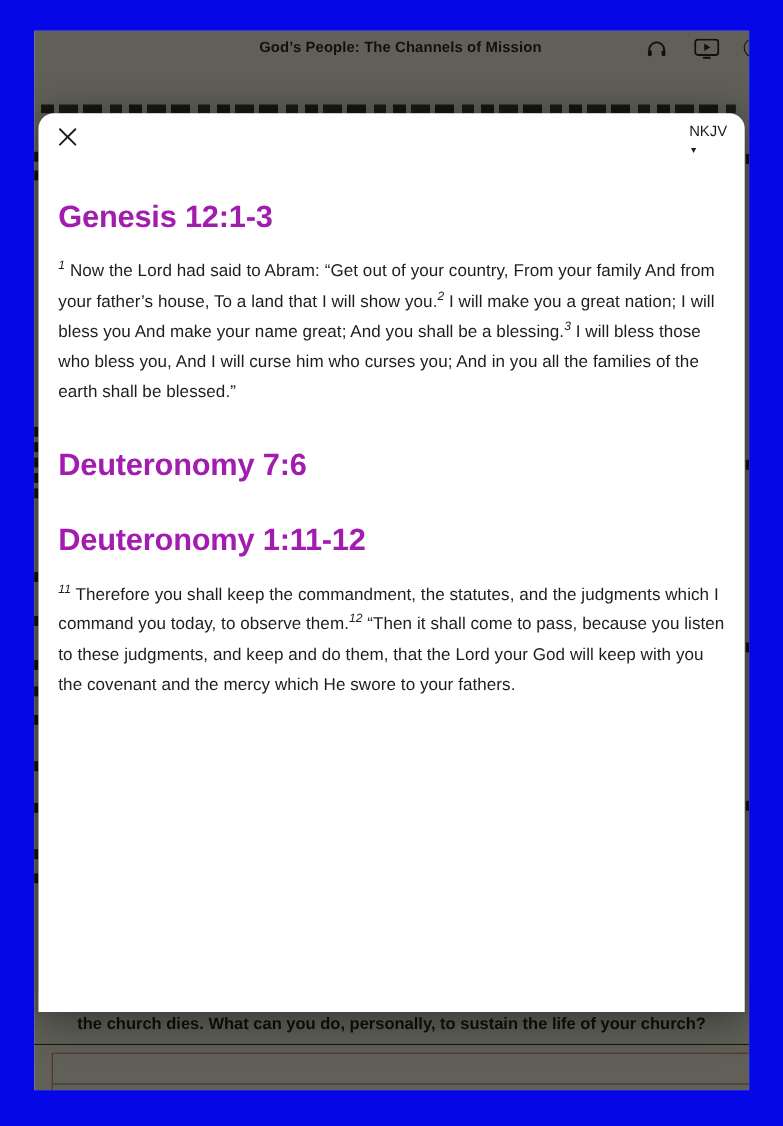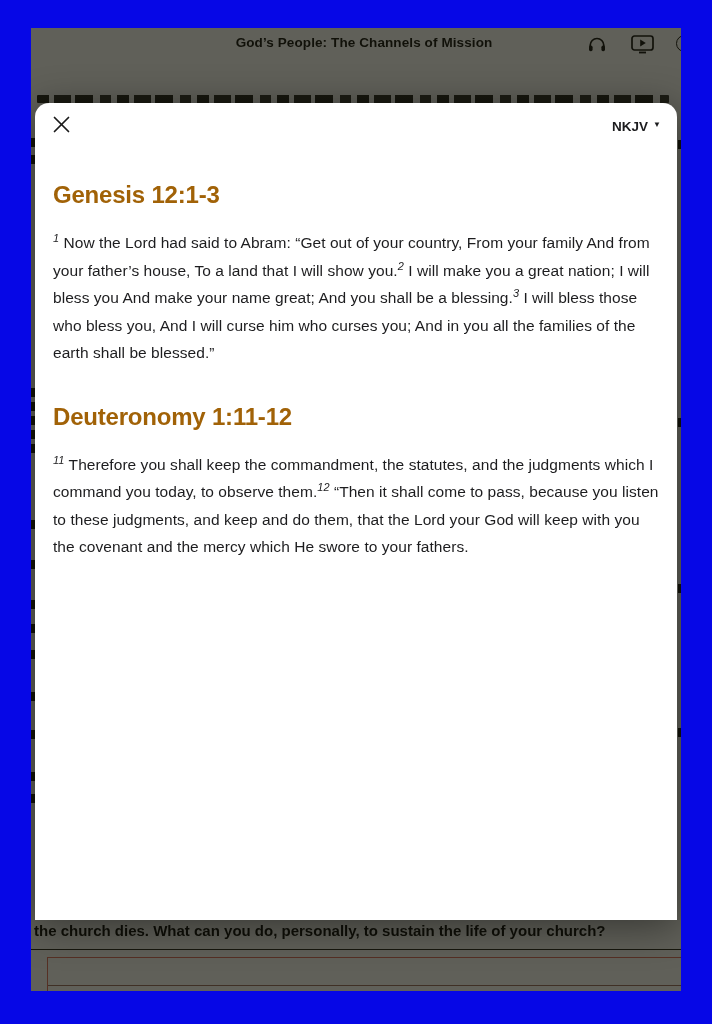--- a/index.html
+++ b/index.html
@@ -38,21 +38,21 @@
       rgba(8,8,4,.85) 63px 74px, transparent 74px 80px);
     border-radius:1px;
   }
 
   
   .frag { position:absolute; width:3.5px; height:9px; background:#12120c; }
   .frag.r { left:auto; right:0; width:3px; }
 
   .bottom-question {
     position:absolute; left:3px; top:893px; width:644px;
-    font-size:15px; font-weight:bold; color:#060604; line-height:19px;
+    font-size:15px; font-weight:bold; color:#060604; line-height:19px;text-align:center;
   }
   .bottom-divider {
     position:absolute; left:0; top:921px; width:650px; height:1px; background:#1d1d17;
   }
   .comment-box {
     position:absolute; left:16px; top:929px; width:640px; height:60px;
     border:1.2px solid #e0695a; background:rgba(255,255,255,.25);
   }
   .comment-box .inner-rule { position:absolute; left:0; right:0; top:27px; height:1px; background:#9a6a5e; }
 
@@ -65,27 +65,27 @@
     box-shadow:0 6px 40px rgba(0,0,0,.45);
     overflow:hidden;
   }
   .modal-header {
     display:flex; justify-content:space-between; align-items:center;
     padding:13px 16px 0 15px; height:34px;
   }
   .close-btn { width:22px; height:22px; display:flex; align-items:center; justify-content:center; cursor:pointer; }
   .version-select {
     display:flex; align-items:flex-start; gap:5px; cursor:pointer;
-    font-size:13.5px; color:#1c1c1e; font-weight:700;
+    font-size:13.5px; color:#1c1c1e; font-weight:400;flex-direction:column;
   }
   .version-caret { font-size:8px; color:#1c1c1e; transform:translateY(.5px); }
 
   .modal-body { padding:0 18px; }
   .passage-ref {
-    font-size:24px; font-weight:bold; color:#a16207;
+    font-size:28px; font-weight:bold; color:#a21caf;
     margin:36px 0 20px; letter-spacing:-.2px;
   }
   .passage:first-child .passage-ref { margin-top:44px; }
   .passage-body {
     font-size:15.5px; line-height:27.5px; color:#1d1d1f; letter-spacing:.05px;
   }
   .vnum {
     font-style:italic; font-size:11px; line-height:0; vertical-align:super; color:#1d1d1f;
   }
 </style>
@@ -161,20 +161,21 @@
           <span>NKJV</span>
           <span class="version-caret">▼</span>
         </div>
       </div>
       <div class="modal-body">
           <section class="passage">
             <h2 class="passage-ref">Genesis 12:1-3</h2>
             <p class="passage-body"><sup class="vnum">1</sup> Now the Lord had said to Abram: “Get out of your country, From your family And from your father’s house, To a land that I will show you.<sup class="vnum">2</sup> I will make you a great nation; I will bless you And make your name great; And you shall be a blessing.<sup class="vnum">3</sup> I will bless those who bless you, And I will curse him who curses you; And in you all the families of the earth shall be blessed.”</p>
           </section>
           <section class="passage">
+            <h2 class="passage-ref">Deuteronomy 7:6</h2>
           </section>
           <section class="passage">
             <h2 class="passage-ref">Deuteronomy 1:11-12</h2>
             <p class="passage-body"><sup class="vnum">11</sup> Therefore you shall keep the commandment, the statutes, and the judgments which I command you today, to observe them.<sup class="vnum">12</sup> “Then it shall come to pass, because you listen to these judgments, and keep and do them, that the Lord your God will keep with you the covenant and the mercy which He swore to your fathers.</p>
           </section>
         </div>
     </div>
 
   </div>
 </div>

